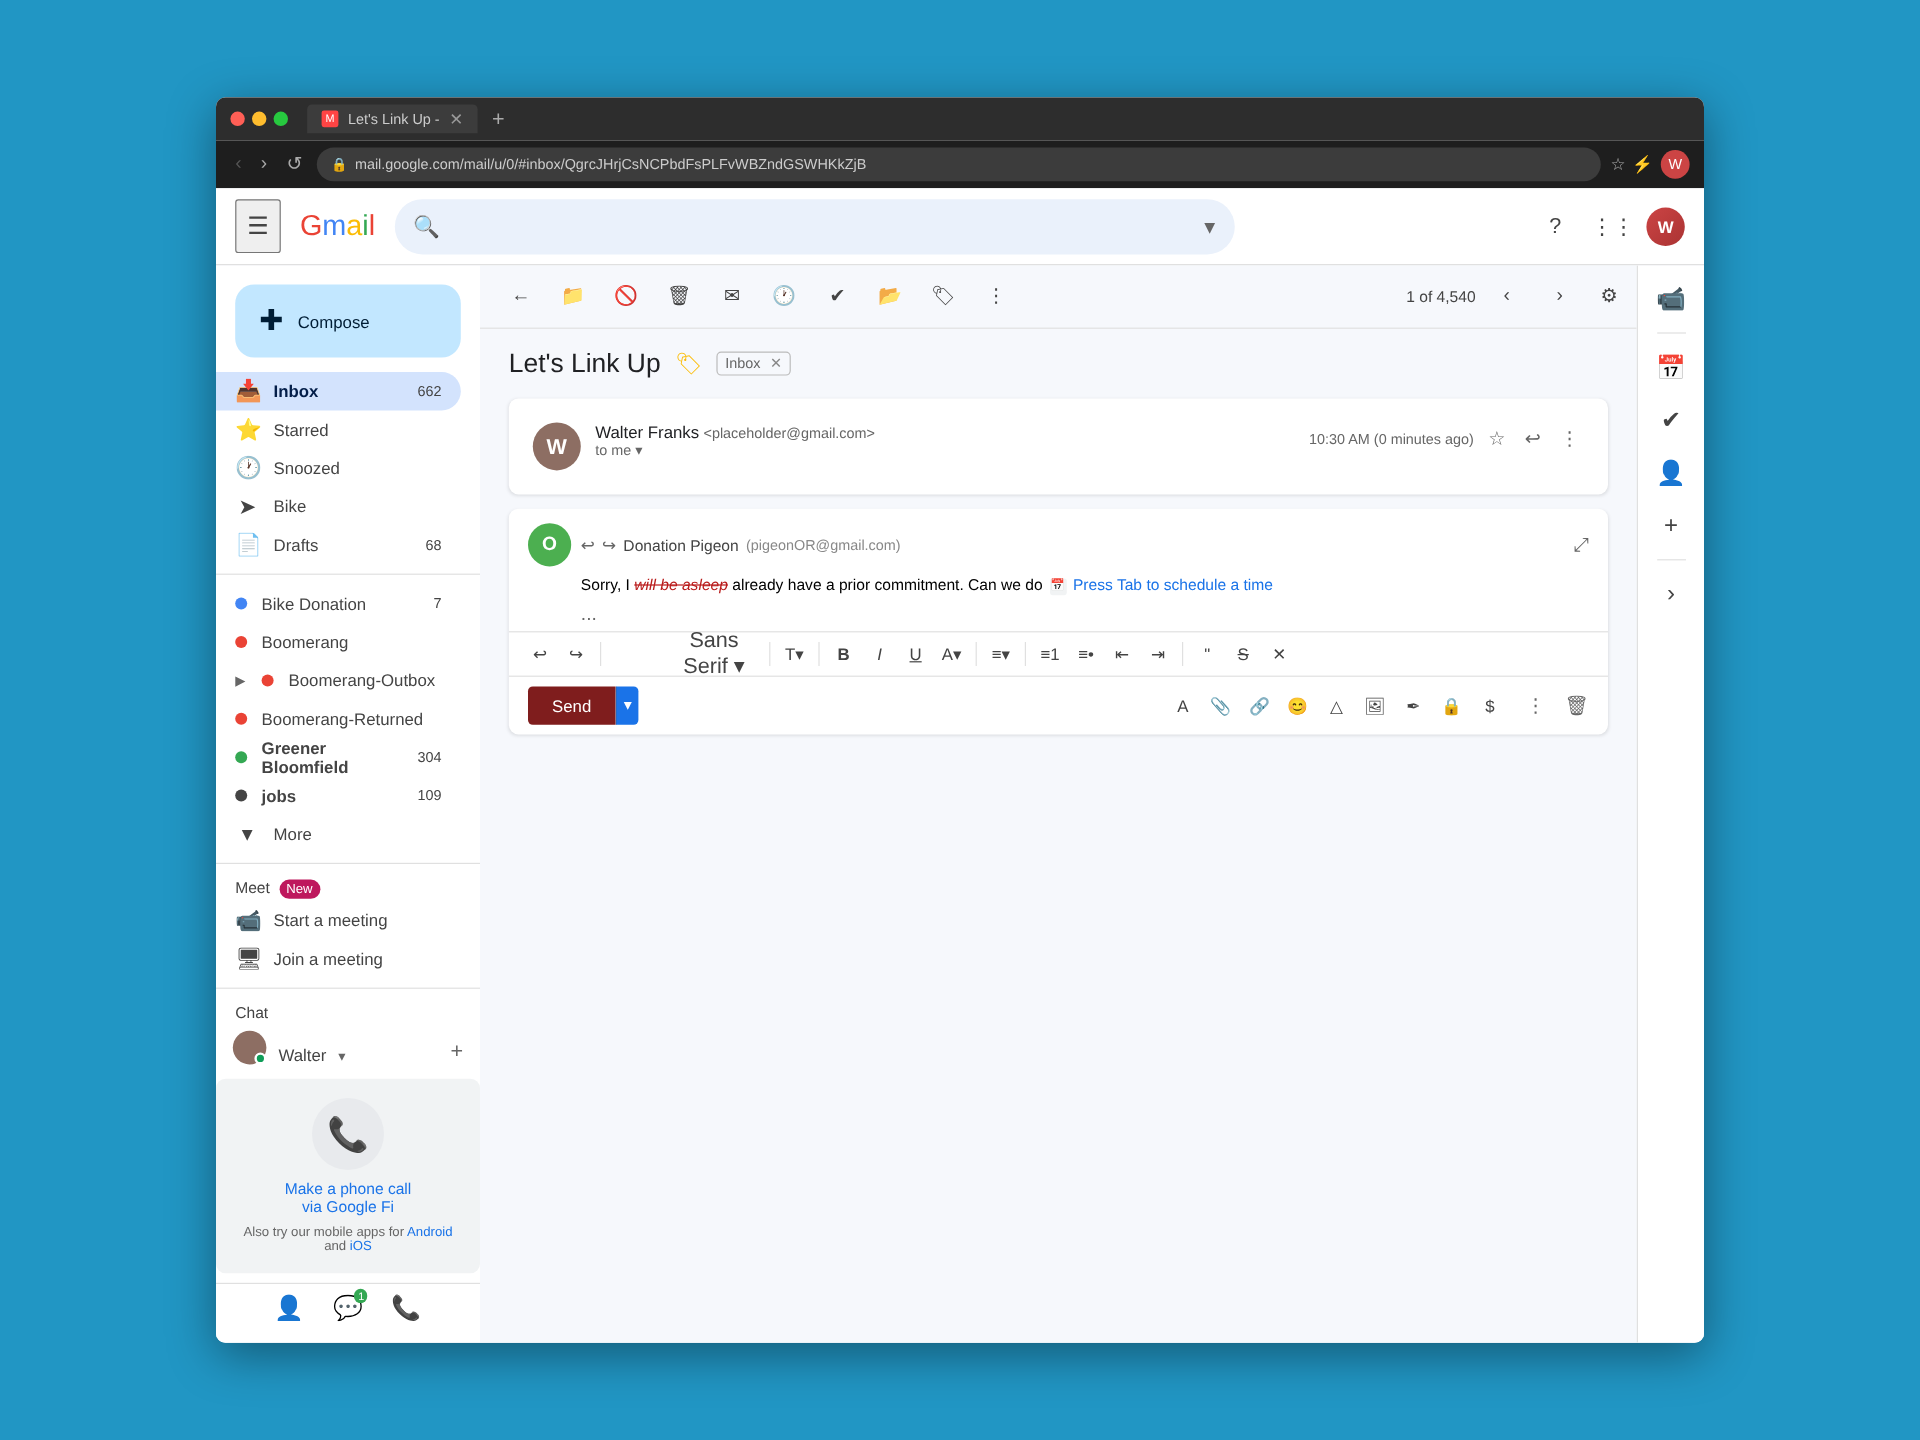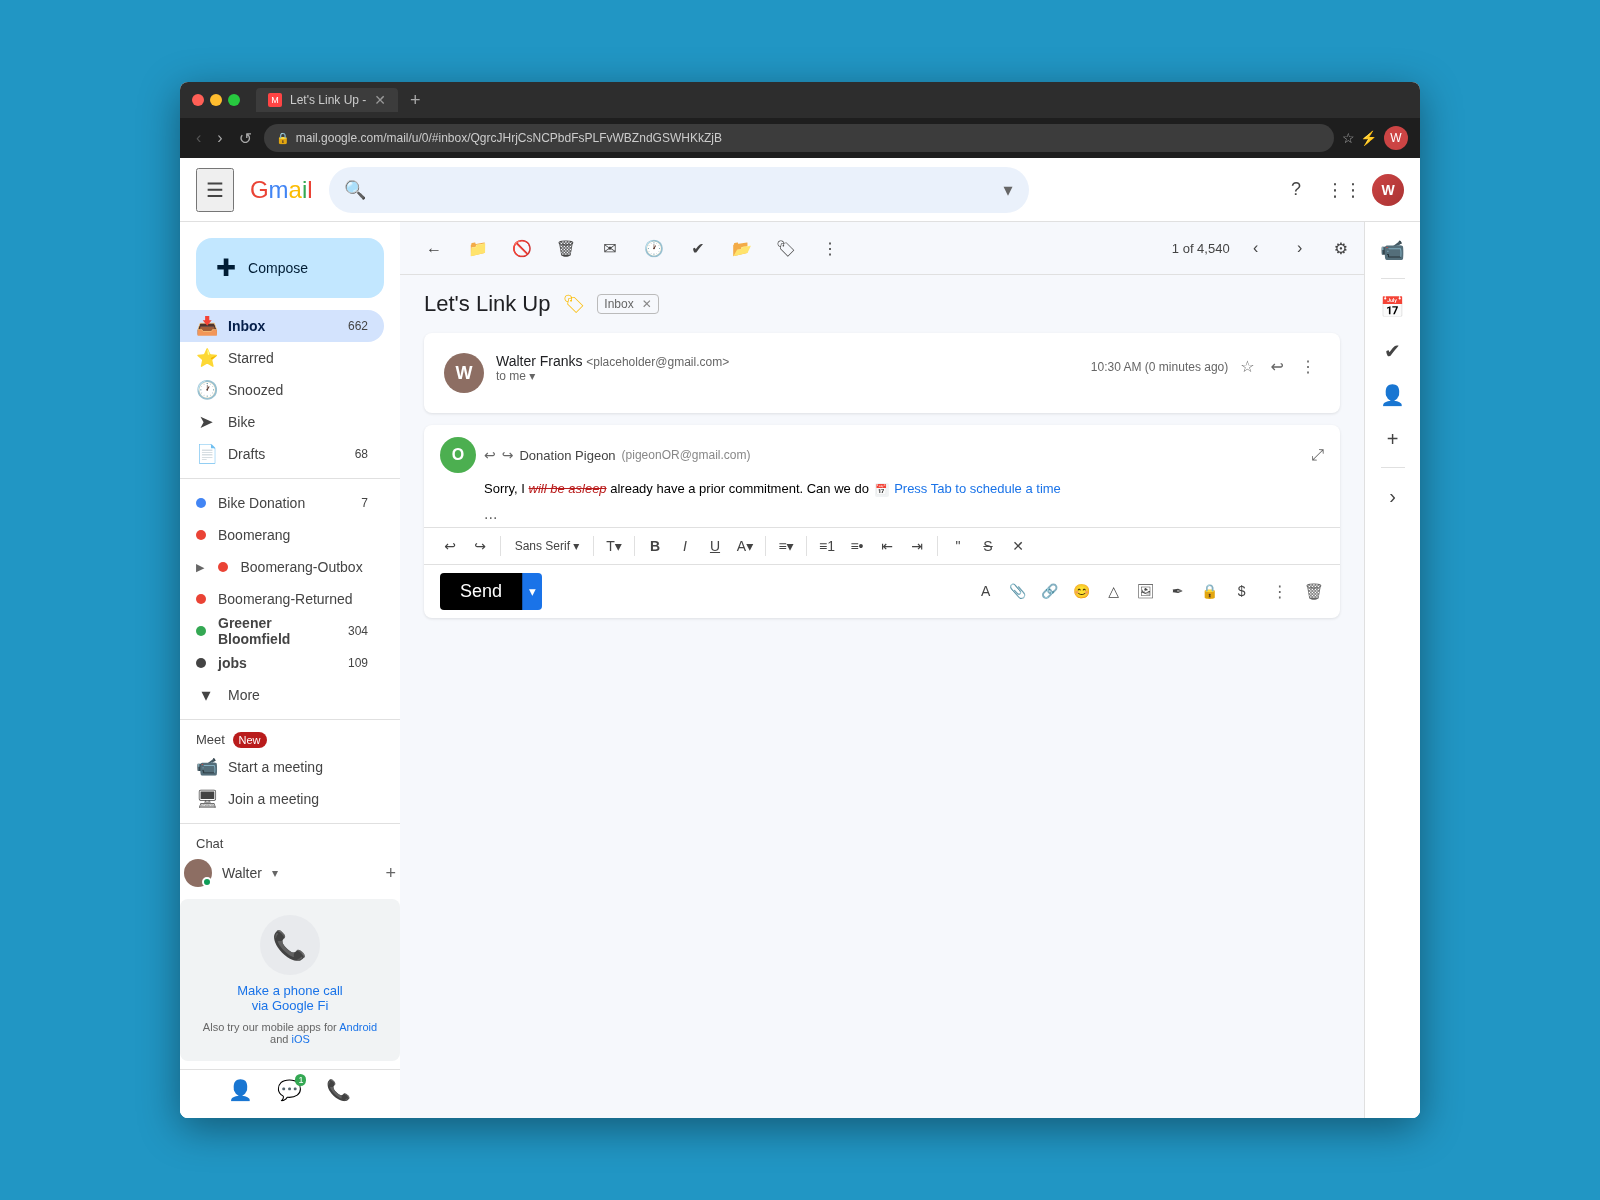--- a/index.html
+++ b/index.html
@@ -244,31 +244,31 @@
       background: #e0e0e0;
       margin: 8px 0;
     }
     .sidebar-section-title {
       font-size: 13px;
       color: #444;
       padding: 4px 16px;
       font-weight: 500;
     }
     .meet-badge {
-      background: #b91c1c;
+      background: #be185d;
       color: #fff;
       font-size: 11px;
       padding: 2px 6px;
       border-radius: 10px;
       margin-left: 4px;
     }
     .chat-user {
       display: flex;
-      align-items: center;
-      padding: 4px 4px;
+      align-items: flex-end;
+      padding: 4px 14px;
       height: 36px;
       cursor: pointer;
       gap: 10px;
       color: #444;
       font-size: 14px;
     }
     .chat-avatar {
       width: 28px; height: 28px; border-radius: 50%;
       background: #8d6e63;
       position: relative;
@@ -435,26 +435,26 @@
     .format-btn.underline { text-decoration: underline; }
     .format-btn.strike { text-decoration: line-through; }
 
     .reply-send-row {
       display: flex;
       align-items: center;
       gap: 8px;
       padding: 8px 0 0;
     }
     .send-btn {
-      background: #000000;
+      background: #7f1d1d;
       color: #fff;
       border: none;
       border-radius: 4px;
       padding: 8px 20px;
-      font-size: 18px;
+      font-size: 14px;
       cursor: pointer;
       font-weight: 500;
     }
     .send-dropdown-btn {
       background: #1a73e8;
       color: #fff;
       border: none;
       border-left: 1px solid #1558b0;
       padding: 8px 6px;
       cursor: pointer;
@@ -802,21 +802,21 @@
               <span style="display:inline-block;width:14px;height:14px;background:#f1f3f4;border-radius:2px;font-size:10px;text-align:center;line-height:14px;margin:0 2px;vertical-align:middle;">📅</span>
               <a href="#" class="reply-schedule-hint">Press Tab to schedule a time</a>
             </div>
 
             <div style="padding:0 16px 4px 60px;color:#666;font-size:16px;cursor:pointer;">...</div>
 
             <div style="padding:4px 12px;border-top:1px solid #e0e0e0;border-bottom:1px solid #e0e0e0;display:flex;align-items:center;gap:2px;flex-wrap:wrap;">
               <button class="format-btn" title="Undo">↩</button>
               <button class="format-btn" title="Redo">↪</button>
               <div style="width:1px;height:20px;background:#e0e0e0;margin:0 4px;"></div>
-              <button class="format-btn" style="font-size:12px;min-width:80px;">Sans Serif ▾</button>
+              <button class="format-btn" style="font-size:18px;min-width:80px;margin-left:48px;">Sans Serif ▾</button>
               <div style="width:1px;height:20px;background:#e0e0e0;margin:0 4px;"></div>
               <button class="format-btn" title="Font size">T▾</button>
               <div style="width:1px;height:20px;background:#e0e0e0;margin:0 4px;"></div>
               <button class="format-btn bold" title="Bold">B</button>
               <button class="format-btn italic" title="Italic">I</button>
               <button class="format-btn underline" title="Underline">U</button>
               <button class="format-btn" title="Text color">A▾</button>
               <div style="width:1px;height:20px;background:#e0e0e0;margin:0 4px;"></div>
               <button class="format-btn" title="Align">≡▾</button>
               <div style="width:1px;height:20px;background:#e0e0e0;margin:0 4px;"></div>

